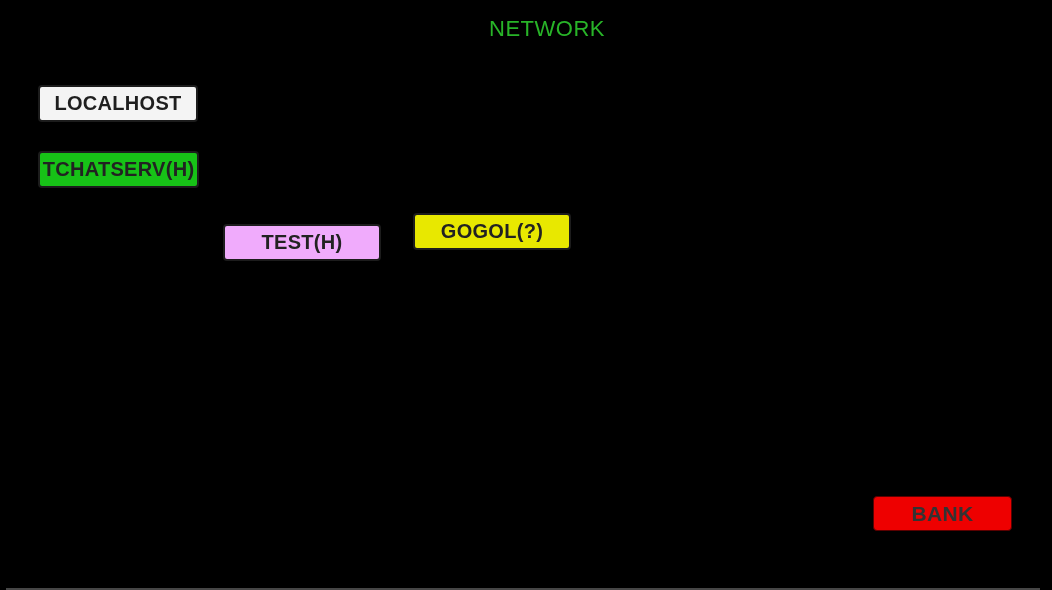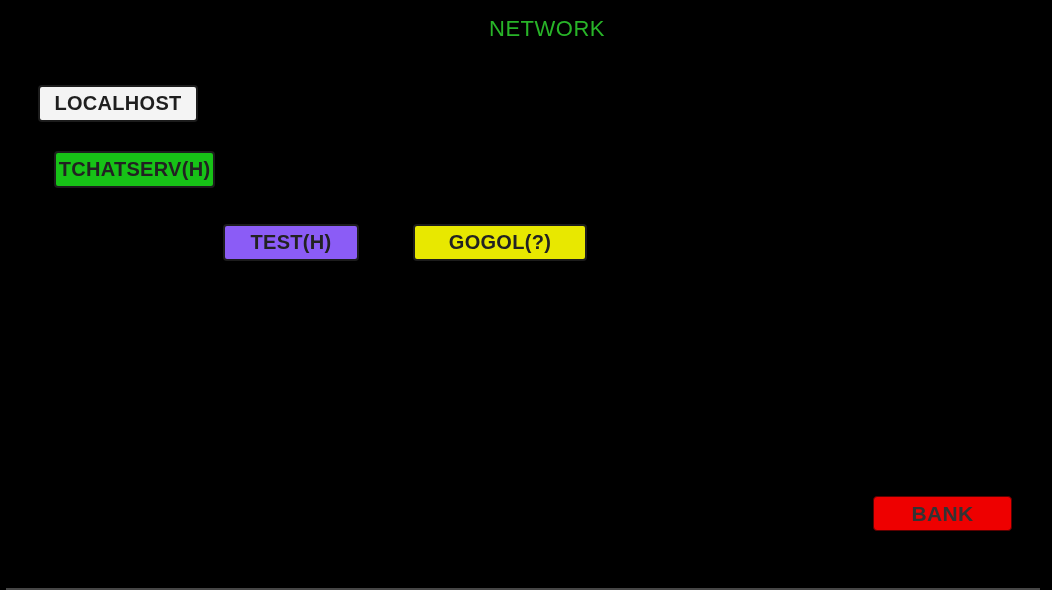--- a/index.html
+++ b/index.html
@@ -48,32 +48,31 @@
   }
   .node { height: 37px; }
   .node-localhost {
     left: 38px; top: 85px; width: 160px;
     background: #f4f4f4;
     color: #1f1f1f;
   }
   .node-tchatserv {
     left: 38px; top: 151px; width: 161px;
     background: #17c217;
-    margin-left: 16px;
   }
   .node-rokefort {
     left: 38px; top: 224px; width: 160px;
     background: #17c217;
   }
   .node-test {
-    left: 223px; top: 224px; width: 136px;
-    background: #8b5cf6;
+    left: 223px; top: 224px; width: 158px;
+    background: #f0abfc;
   }
   .node-gogol {
-    left: 413px; top: 224px; width: 174px;
+    left: 413px; top: 213px; width: 158px;
     background: #e8e800;
   }
   .bank {
     left: 873px; top: 496px; width: 139px; height: 35px;
     background: #ee0000;
     border: 1px solid #5a0000;
     color: #333333;
     font-size: 21px;
   }
   .bottom-line {

